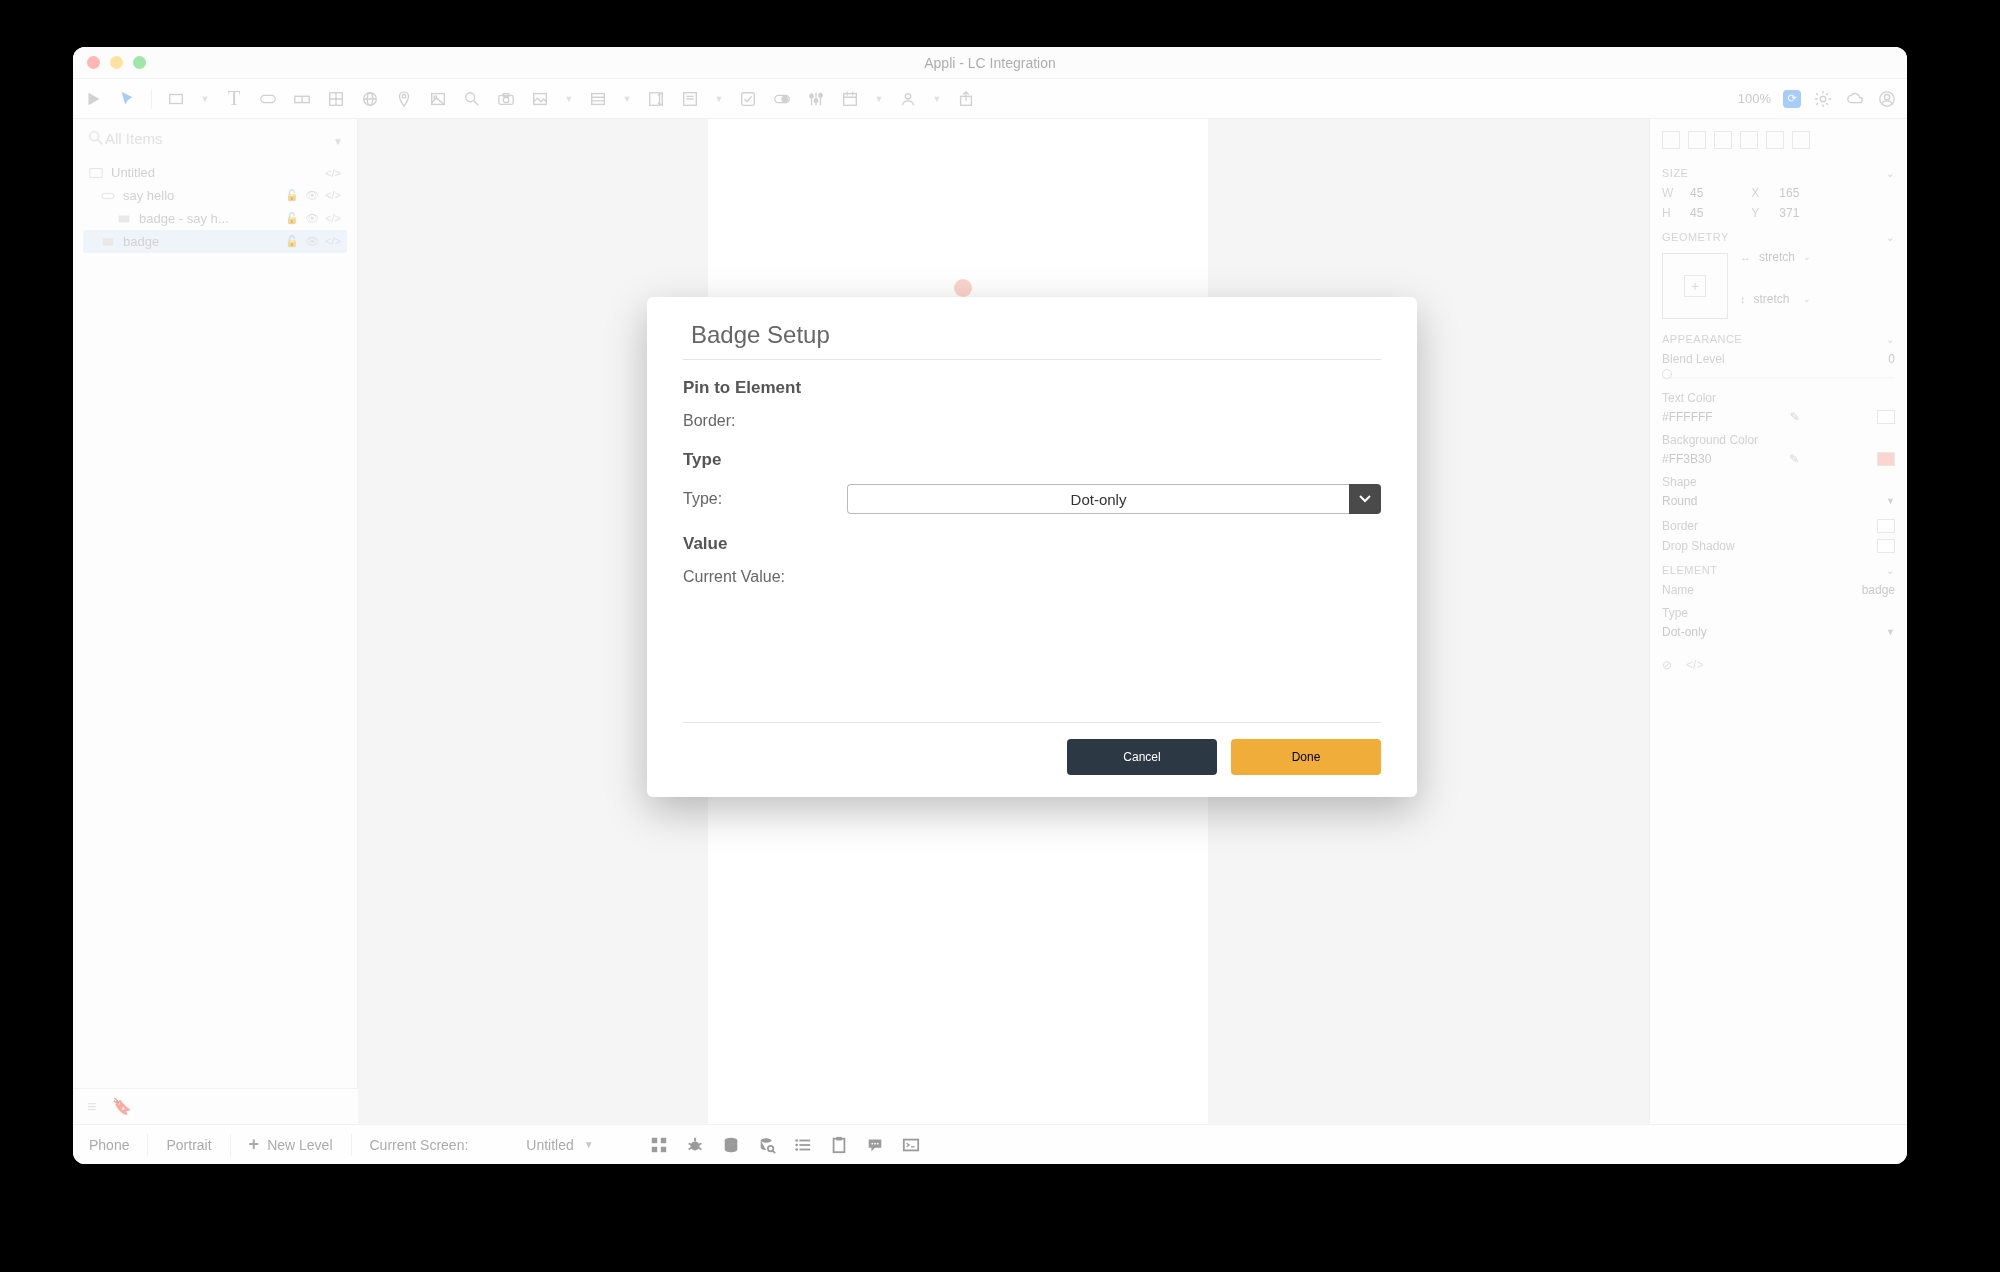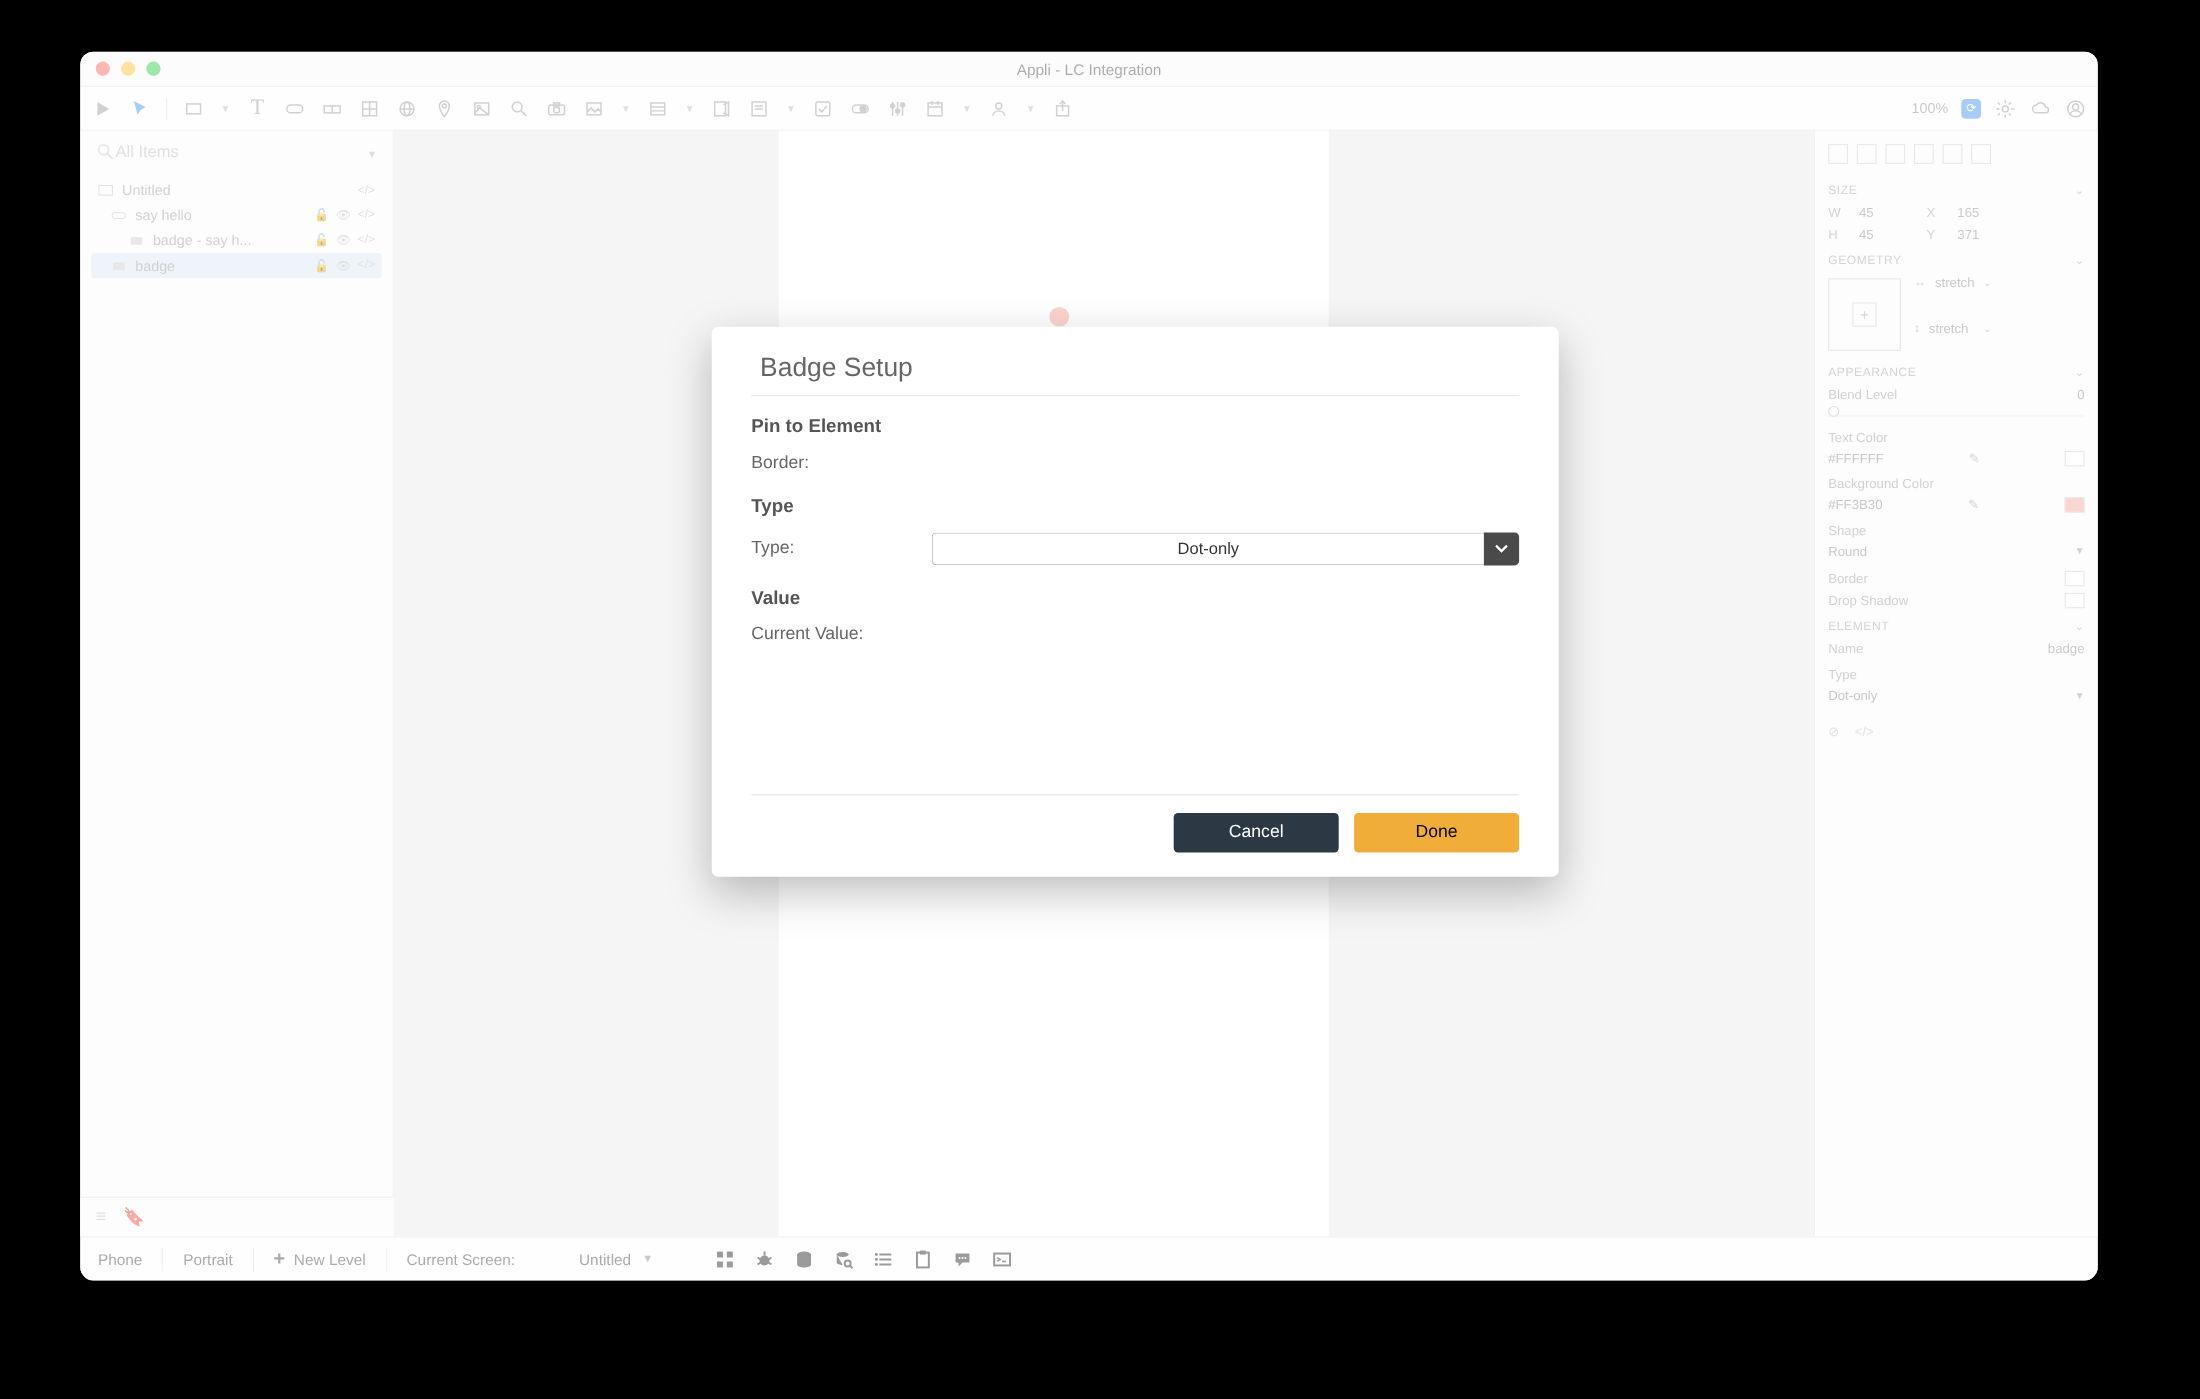--- a/index.html
+++ b/index.html
@@ -53,21 +53,21 @@
   .modal { position:absolute; left:574px; top:250px; width:770px; background:#fff; border-radius:6px; box-shadow:0 14px 40px rgba(0,0,0,.25); padding:24px 36px 22px; }
   .modal-title { font-size:24px; color:#666; font-weight:400; padding:0 0 10px 8px; border-bottom:1px solid #e5e5e5; margin-bottom:14px; }
   .m-sect-h { font-size:17px; font-weight:600; color:#555; padding:4px 0 10px; }
   .m-row { display:flex; align-items:center; gap:14px; padding:4px 0 16px; }
   .m-label { width:150px; font-size:16px; color:#666; }
   .combo { flex:1; display:flex; }
   .combo-field { flex:1; height:30px; border:1px solid #bbb; border-right:none; border-radius:4px 0 0 4px; background:#fff; display:flex; align-items:center; justify-content:center; font-size:15px; color:#333; }
   .combo-btn { width:32px; height:30px; background:#4a4a4a; border-radius:0 4px 4px 0; display:flex; align-items:center; justify-content:center; color:#fff; font-size:12px; cursor:pointer; }
   .modal-sep { border-top:1px solid #e5e5e5; margin:120px 0 16px; }
   .modal-btns { display:flex; justify-content:flex-end; gap:14px; }
-  .btn { width:150px; height:36px; border-radius:4px; border:none; font-size:16px; cursor:pointer; }
+  .btn { width:150px; height:36px; border-radius:4px; border:none; font-size:12px; cursor:pointer; }
   .btn-cancel { background:#2d3845; color:#fff; }
   .btn-done { background:#f0ad3a; color:#000000; }
 </style>
 </head>
 <body>
 
 <div class="window">
   <div class="titlebar">
     <div class="traffic">
       <div class="tl r"></div>

